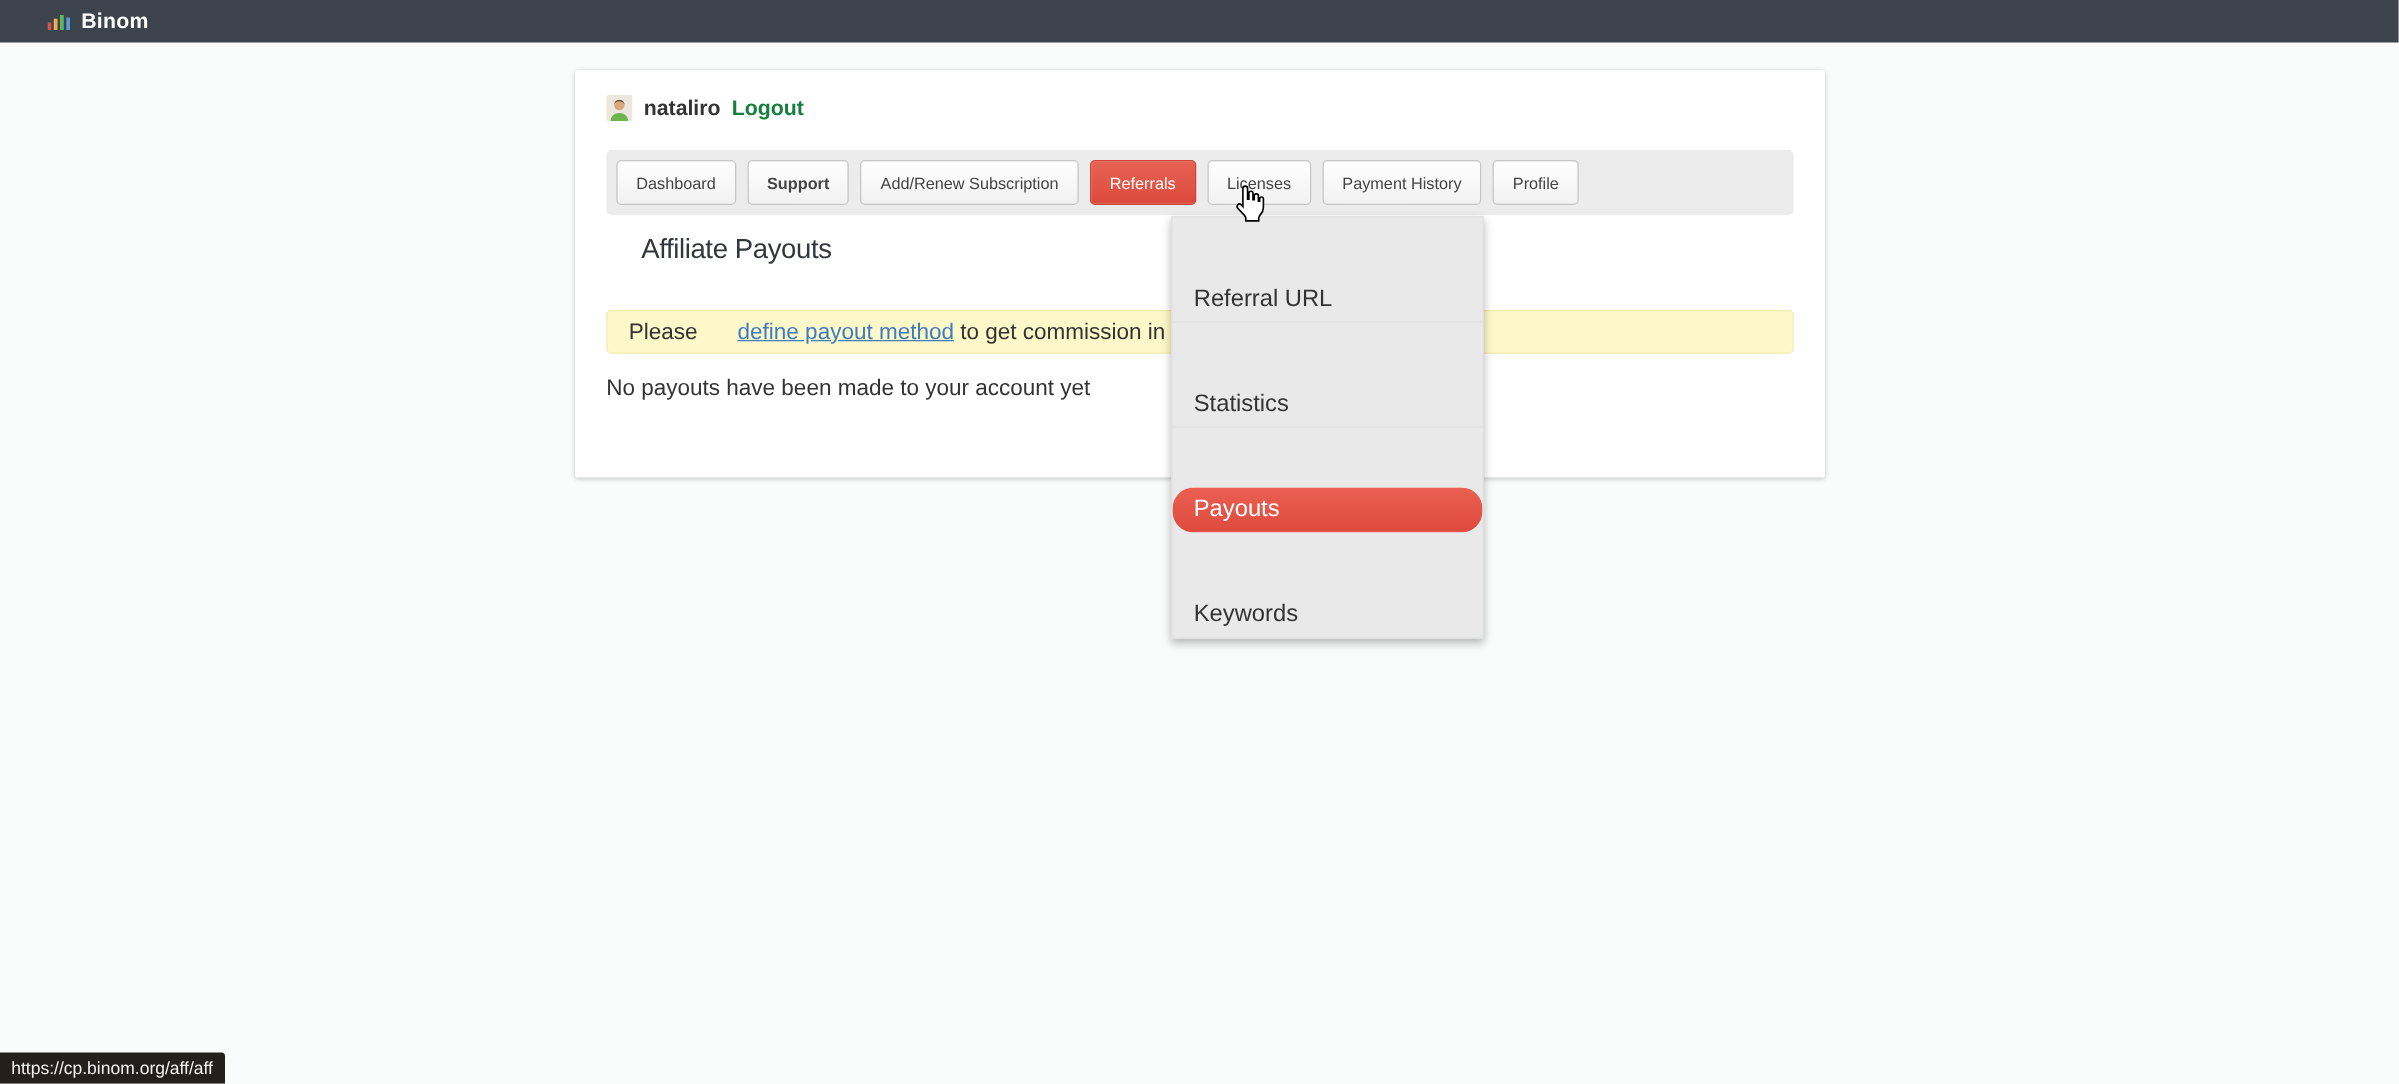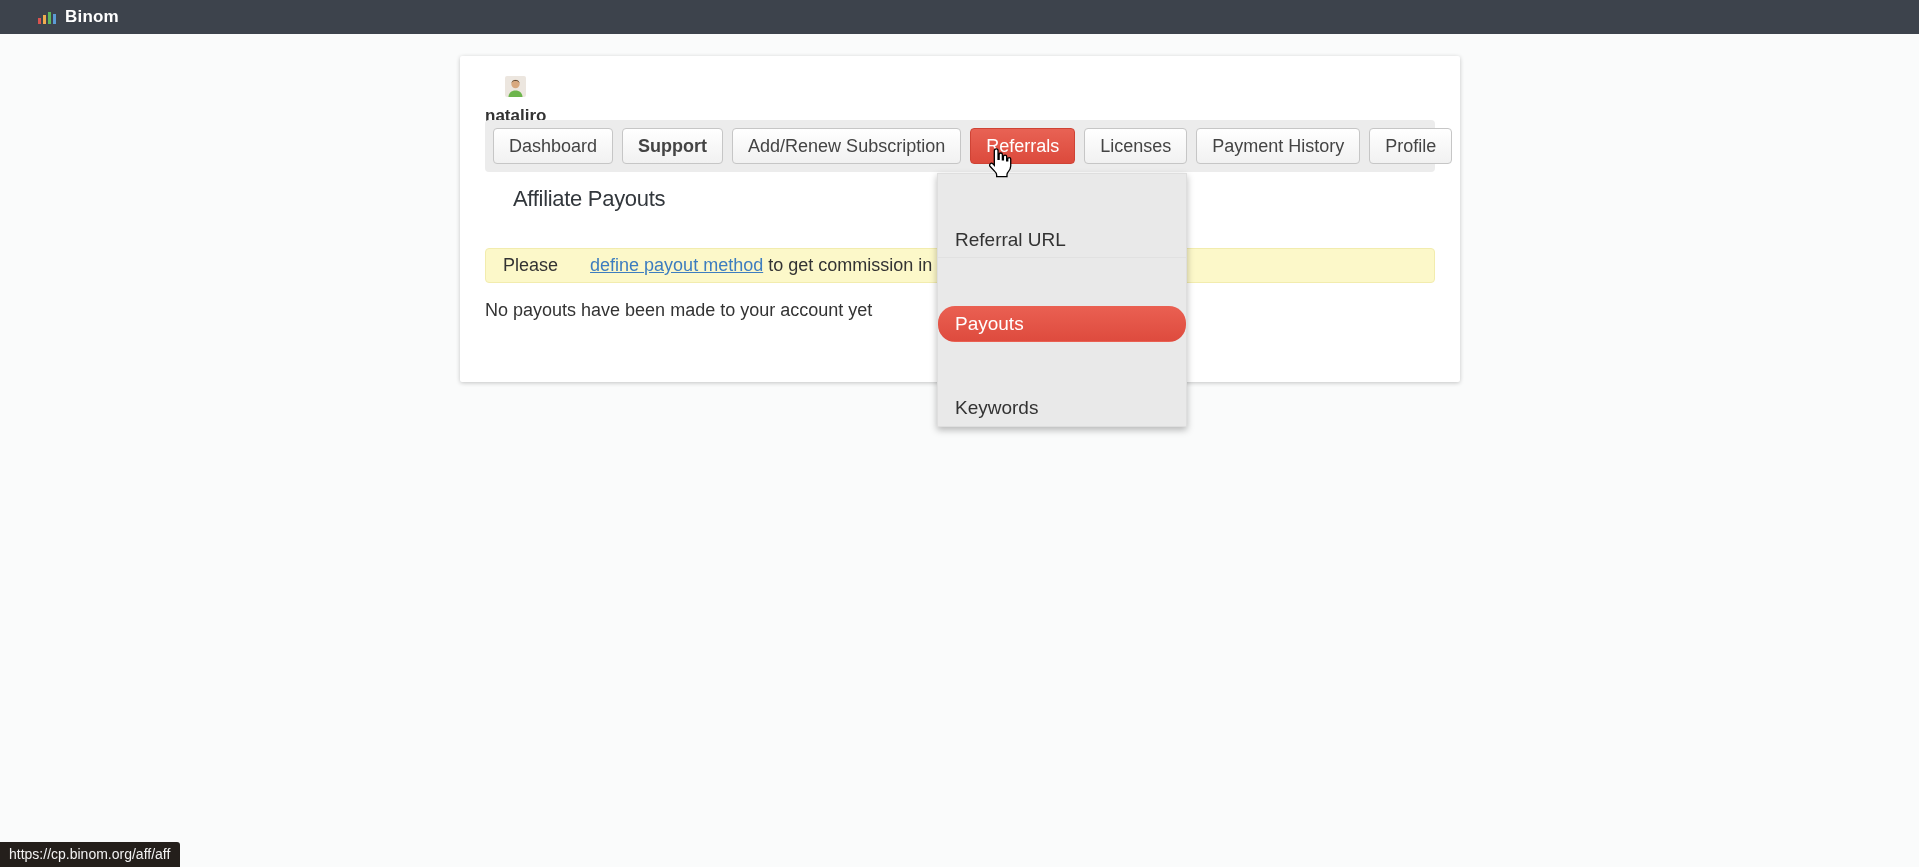--- a/index.html
+++ b/index.html
@@ -26,38 +26,37 @@
     width: 1000px; height: 326px;
     background: #ffffff;
     border-radius: 2px;
     box-shadow: 0 1px 4px rgba(0,0,0,.22);
     z-index: 1;
   }
   .user-row {
     position: absolute; left: 25px; top: 20px;
     display: flex; align-items: center; gap: 9px;
     font-size: 17px;
-    flex-direction: column;
   }
   .user-name { font-weight: bold; color: #333; }
   .logout-link { color: #15803d; font-weight: bold; text-decoration: none; cursor: pointer; }
   
   .navbar {
     position: absolute; left: 25px; top: 64px;
     width: 950px; height: 52px;
     background: #ececec;
     border-radius: 4px;
     padding: 8px;
     display: flex; gap: 9px;
   }
   .nav-btn {
     height: 36px;
     padding: 0 15px;
     font-family: "Liberation Sans", sans-serif;
-    font-size: 18px;
+    font-size: 13px;
     color: #444;
     background: linear-gradient(#ffffff, #f1f1f1);
     border: 1px solid #c6c6c6;
     border-radius: 4px;
     cursor: pointer;
     white-space: nowrap;
   }
   .nav-btn.bold { font-weight: bold; }
   .nav-btn.active {
     background: linear-gradient(#e86254, #dc4a3c);
@@ -174,20 +173,21 @@
 
   <div class="page-title">Affiliate Payouts</div>
 
   <div class="notice"><span>Please </span><a>define payout method</a><span> to get commission in our affiliate program</span></div>
 
   <div class="empty-message">No payouts have been made to your account yet</div>
 </div>
 
 <div class="dropdown">
   <div class="dropdown-item">Referral URL</div>
+  <div class="dropdown-item">Statistics</div>
   <div class="dropdown-item active">Payouts</div>
   <div class="dropdown-item">Keywords</div>
 </div>
 
 <div class="cursor">
   <svg width="30" height="32" viewBox="0 0 32 34">
     <path d="M11 4 c0-1.1.9-2 2-2 s2 .9 2 2 v9.2 h1.1 V8.1 c0-1 .8-1.8 1.8-1.8 .9 0 1.7.8 1.7 1.8 v5.4 h1.1 V10.3 c0-.9.8-1.7 1.7-1.7 .9 0 1.8.8 1.8 1.7 v4.5 h1.1 v-2 c0-.9.7-1.6 1.6-1.6 .9 0 1.6.7 1.6 1.6 v7.4 c0 2.6-1.2 4.7-2.7 6.3 -.8.9-1.3 2-1.3 3.1 v2 H13.5 v-1.8 c0-1.2-.5-2.3-1.3-3.1 l-5.6-5.9 c-.8-.8-.8-2.1 0-2.9 .8-.8 2.1-.8 2.9 0 l1.5 1.6 Z" fill="#ffffff" stroke="#000000" stroke-width="1.4"></path>
   </svg>
 </div>
 

